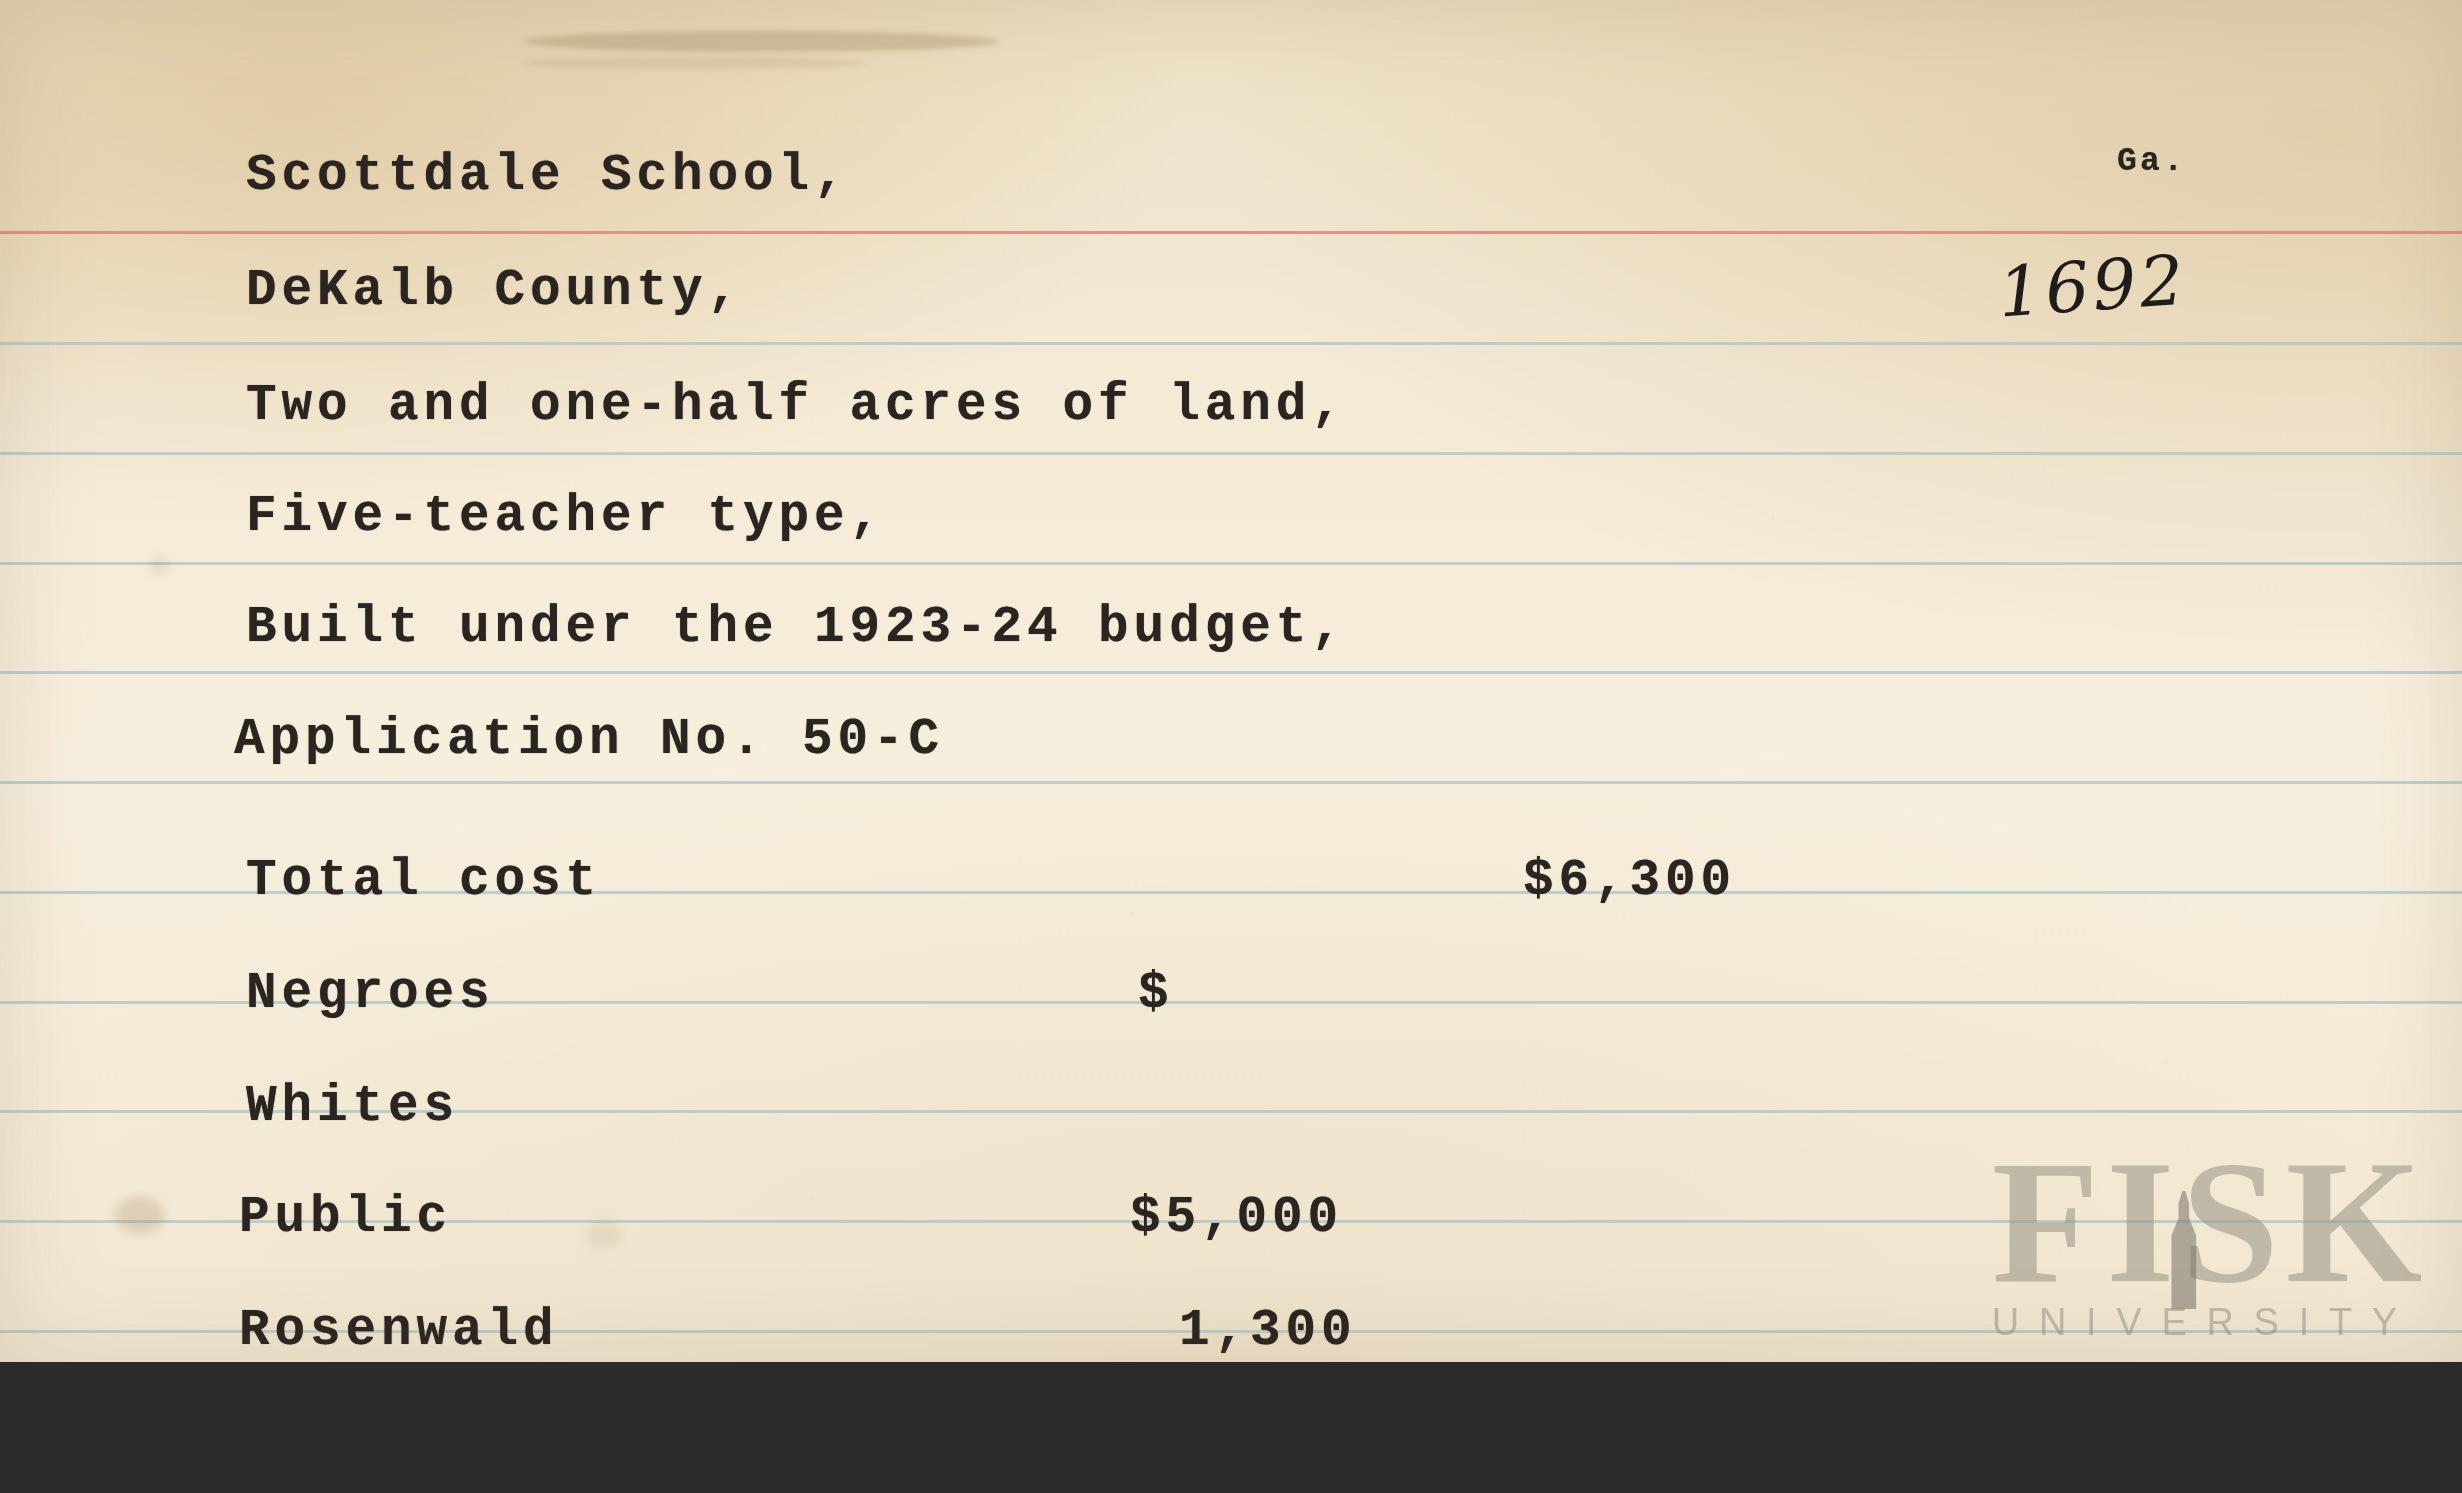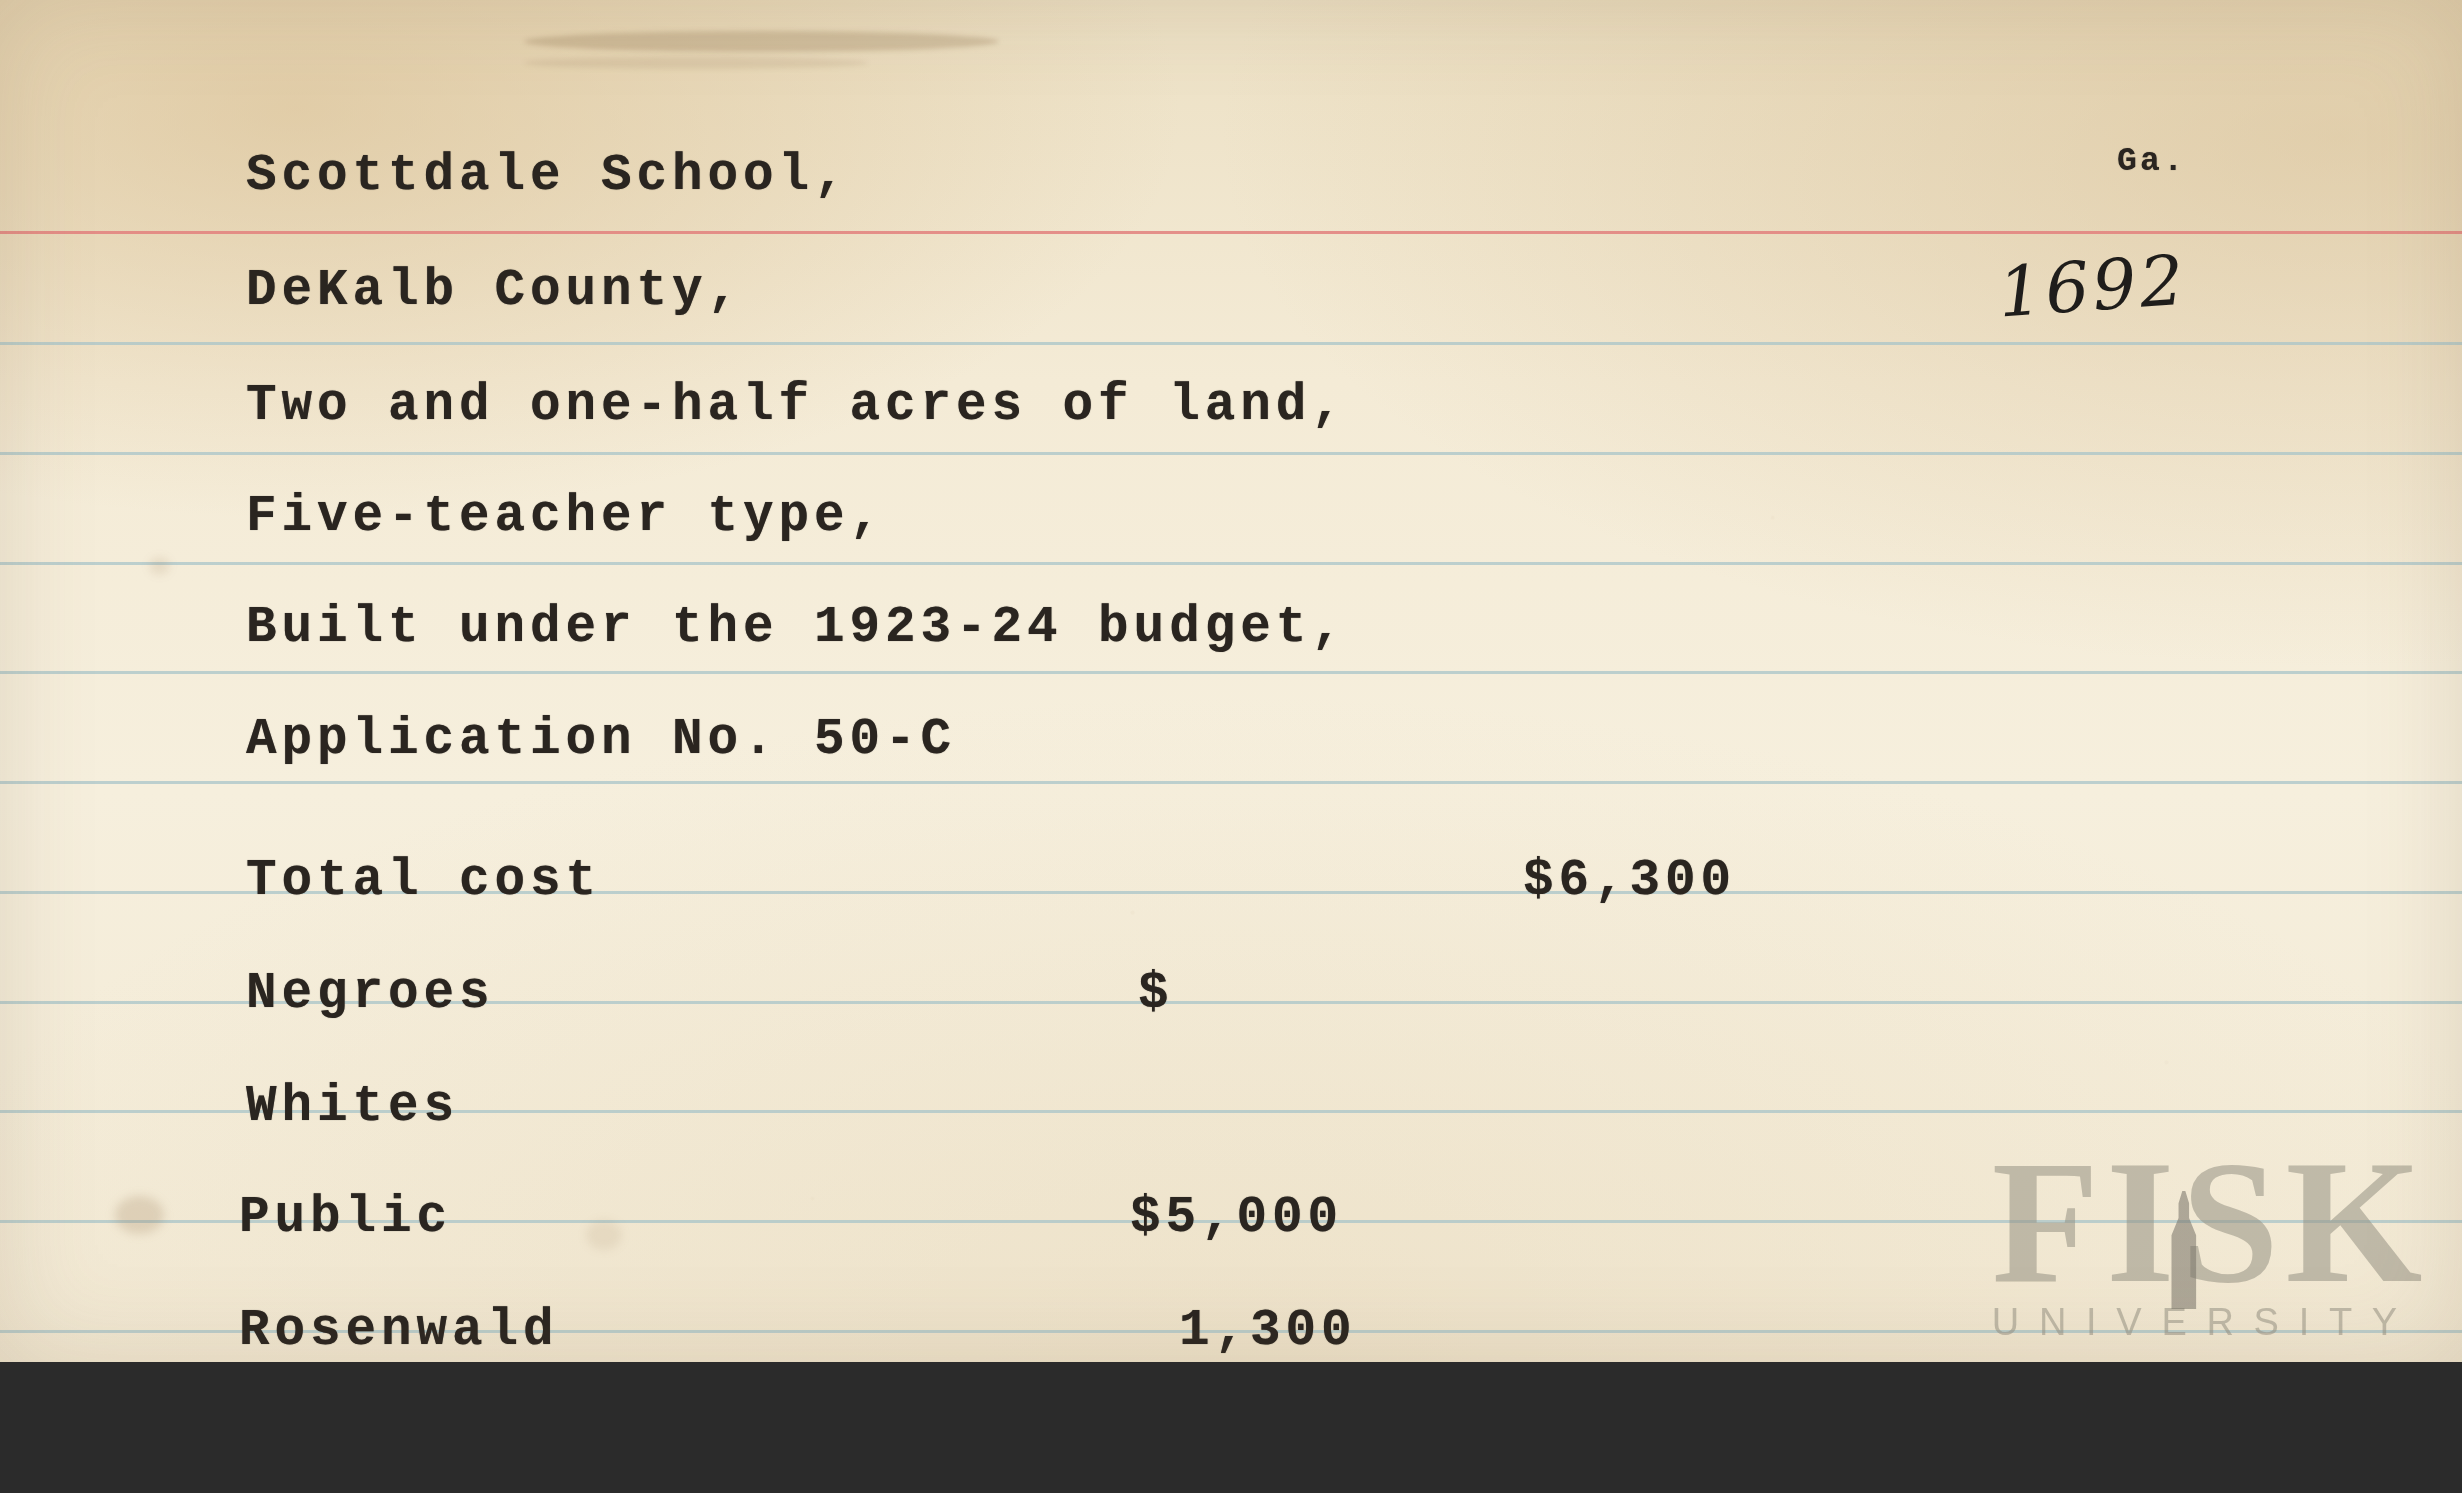--- a/index.html
+++ b/index.html
@@ -163,21 +163,21 @@
 
   <div class="typed" style="left:246px; top:147px;">Scottdale School,</div>
   <div class="typed small" style="left:2117px; top:143px;">Ga.</div>
 
   <div class="typed" style="left:246px; top:262px;">DeKalb County,</div>
   <div class="handwritten" style="left:1998px; top:246px;">1692</div>
 
   <div class="typed" style="left:246px; top:488px;">Five-teacher type,</div>
   <div class="typed" style="left:246px; top:377px;">Two and one-half acres of land,</div>
   <div class="typed" style="left:246px; top:599px;">Built under the 1923-24 budget,</div>
-  <div class="typed" style="left:246px; top:711px;">Application No. 50-C</div>
+  <div class="typed" style="left:234px; top:711px;">Application No. 50-C</div>
 
   <div class="typed" style="left:246px; top:852px;">Total cost</div>
   <div class="typed" style="left:1523px; top:852px;">$6,300</div>
 
   <div class="typed" style="left:246px; top:965px;text-align:right;">Negroes</div>
   <div class="typed" style="left:1138px; top:965px;">$</div>
 
   <div class="typed" style="left:246px; top:1078px;">Whites</div>
   <div class="typed" style="left:1138px; top:1078px;"></div>
 

